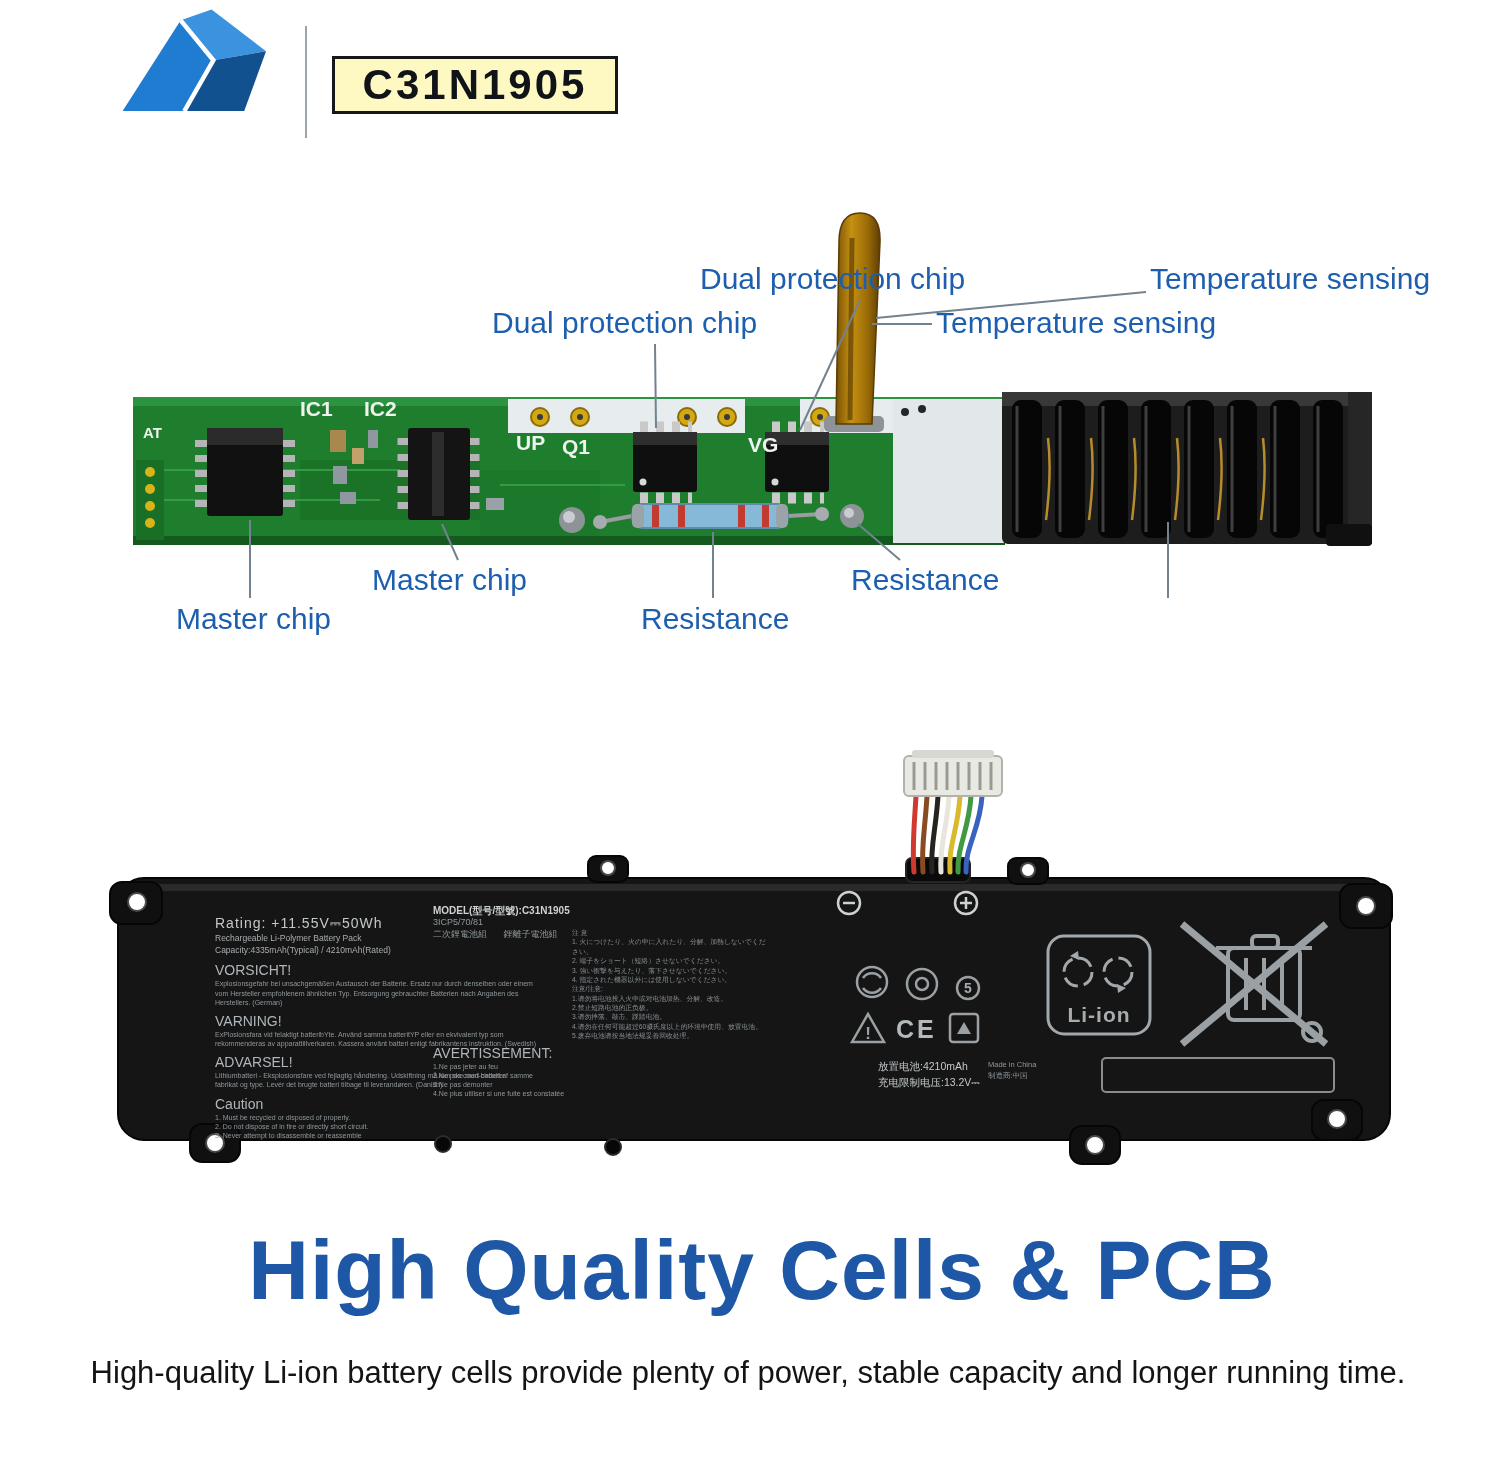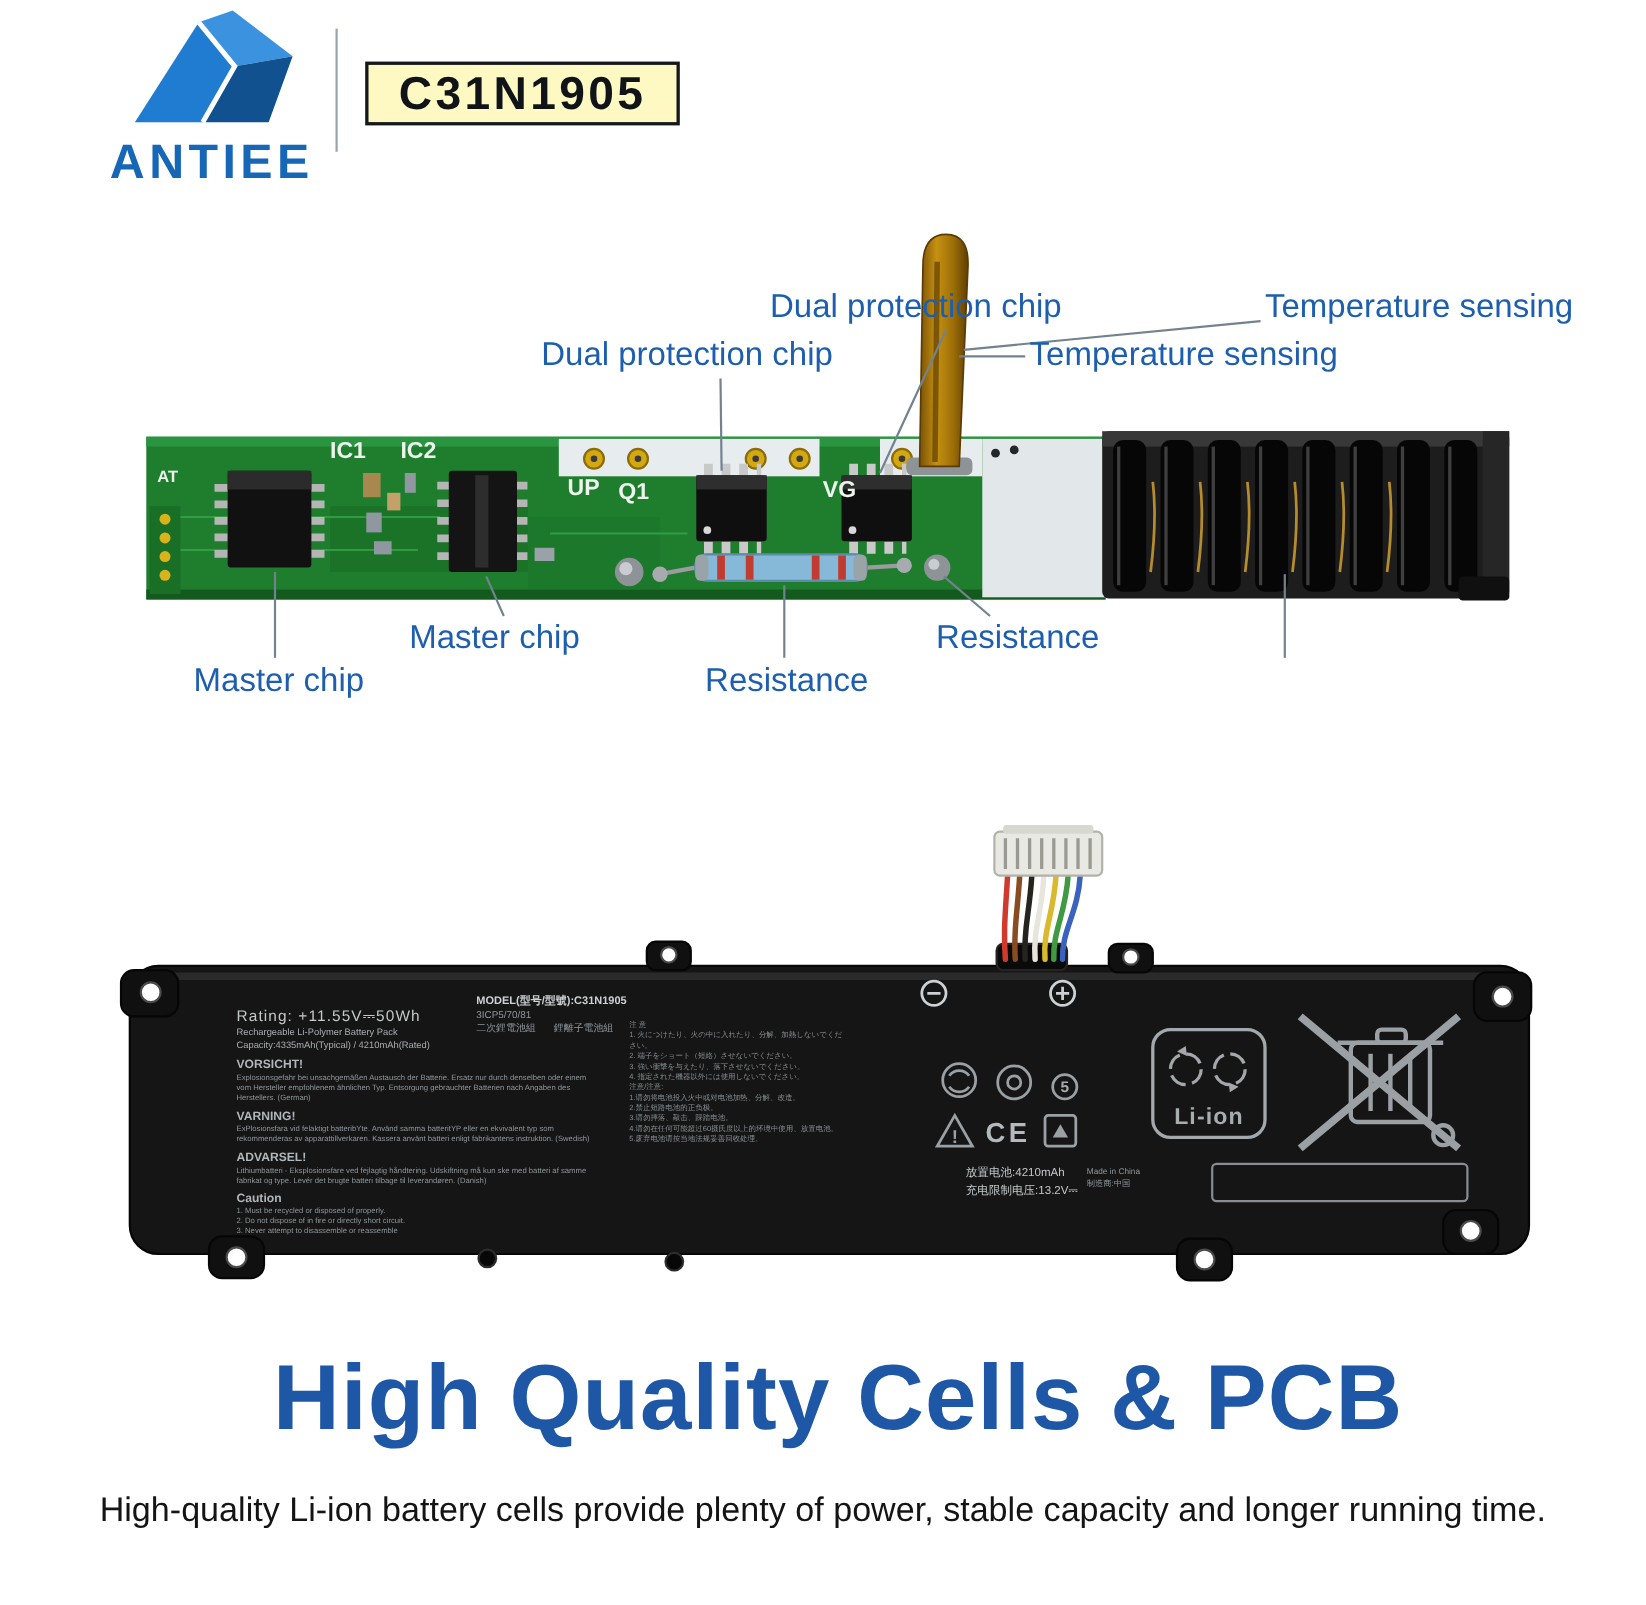--- a/index.html
+++ b/index.html
@@ -29,21 +29,21 @@
   .liion { font-family:"Liberation Sans","DejaVu Sans",sans-serif; font-weight:700; font-size:21px; fill:#a7acaf; letter-spacing:1px; }
   .ce { font-family:"Liberation Sans","DejaVu Sans",sans-serif; font-weight:700; font-size:25px; fill:#b4b9bc; letter-spacing:3px; }
   .c5 { font-family:"Liberation Sans","DejaVu Sans",sans-serif; font-weight:700; font-size:14px; fill:#a7acaf; }
   .warn { font-family:"Liberation Sans","DejaVu Sans",sans-serif; font-weight:700; font-size:17px; fill:#9aa0a3; }
 
   
   .bt { position:absolute; color:#8f979b; line-height:1.3; }
   .bt-left { left:215px; top:914px; width:332px; font-size:7px; }
   .bt-rating { font-size:14px; font-weight:400; color:#c3c8ca; letter-spacing:1px; }
   .bt-sub { font-size:8.5px; color:#a8aeb1; margin-top:1px; }
-  .bt-h { font-size:11px; font-weight:700; color:#b0b6b9; margin-top:5px; }
+  .bt-h { font-size:14px; font-weight:400; color:#b0b6b9; margin-top:5px; }
   .bt-body { font-size:7px; }
   .bt-model { left:433px; top:904px; width:235px; font-size:9px; }
   .bt-model .m1 { font-size:10px; color:#ced2d4; font-weight:700; }
   .bt-model .m-row span { margin-right:14px; }
   .bt-avert { left:433px; top:1044px; width:190px; font-size:7px; }
   .bt-avert .bt-h { margin-top:0; }
   .bt-cjk { left:572px; top:928px; width:200px; font-size:6.8px; line-height:1.38; color:#878f93; }
   .bt-cap { left:878px; top:1058px; font-size:10.5px; color:#c3c8ca; line-height:1.55; }
   .bt-mic { left:988px; top:1060px; font-size:7.5px; line-height:1.45; }
 
@@ -58,21 +58,20 @@
 
 <div class="canvas">
 
   <div class="logo">
     <svg width="195" height="118" viewBox="0 0 210 130">
       <path d="M28 118 L92 18 L128 62 L96 118 Z" fill="#1f7cd0"></path>
       <path d="M92 18 L126 6 L186 52 L128 62 Z" fill="#3b93e0"></path>
       <path d="M128 62 L186 52 L162 118 L96 118 Z" fill="#12518f"></path>
       <path d="M92 18 L128 62 L96 118" fill="none" stroke="#ffffff" stroke-width="5"></path>
     </svg>
-    <div class="brand">ANTIEE</div>
   </div>
   <div class="logo-divider"></div>
   <div class="model-box">
     <span>C31N1905</span>
   </div>
 
   <svg class="art" style="left:0;top:195px;width:1496px;height:465px" viewBox="0 195 1496 465">
     <defs>
       <linearGradient id="gold" x1="0" y1="0" x2="1" y2="0">
         <stop offset="0" stop-color="#7a5106"></stop>
@@ -371,20 +370,27 @@
 
   <div class="bt bt-model">
     <div class="m1">MODEL(型号/型號):C31N1905</div>
     <div>3ICP5/70/81</div>
     <div class="m-row">
       <span>二次鋰電池組</span>
       <span>鋰離子電池組</span>
     </div>
   </div>
 
+  <div class="bt bt-avert">
+    <div class="bt-h">AVERTISSEMENT:</div>
+    <div>1.Ne pas jeter au feu</div>
+    <div>2.Ne pas court-circuiter</div>
+    <div>3.Ne pas démonter</div>
+    <div>4.Ne plus utiliser si une fuite est constatée</div>
+  </div>
 
   <div class="bt bt-cjk">
     <div>注 意</div>
     <div>1. 火につけたり、火の中に入れたり、分解、加熱しないでください。</div>
     <div>2. 端子をショート（短絡）させないでください。</div>
     <div>3. 強い衝撃を与えたり、落下させないでください。</div>
     <div>4. 指定された機器以外には使用しないでください。</div>
     <div>注意/注意:</div>
     <div>1.请勿将电池投入火中或对电池加热、分解、改造。</div>
     <div>2.禁止短路电池的正负极。</div>

